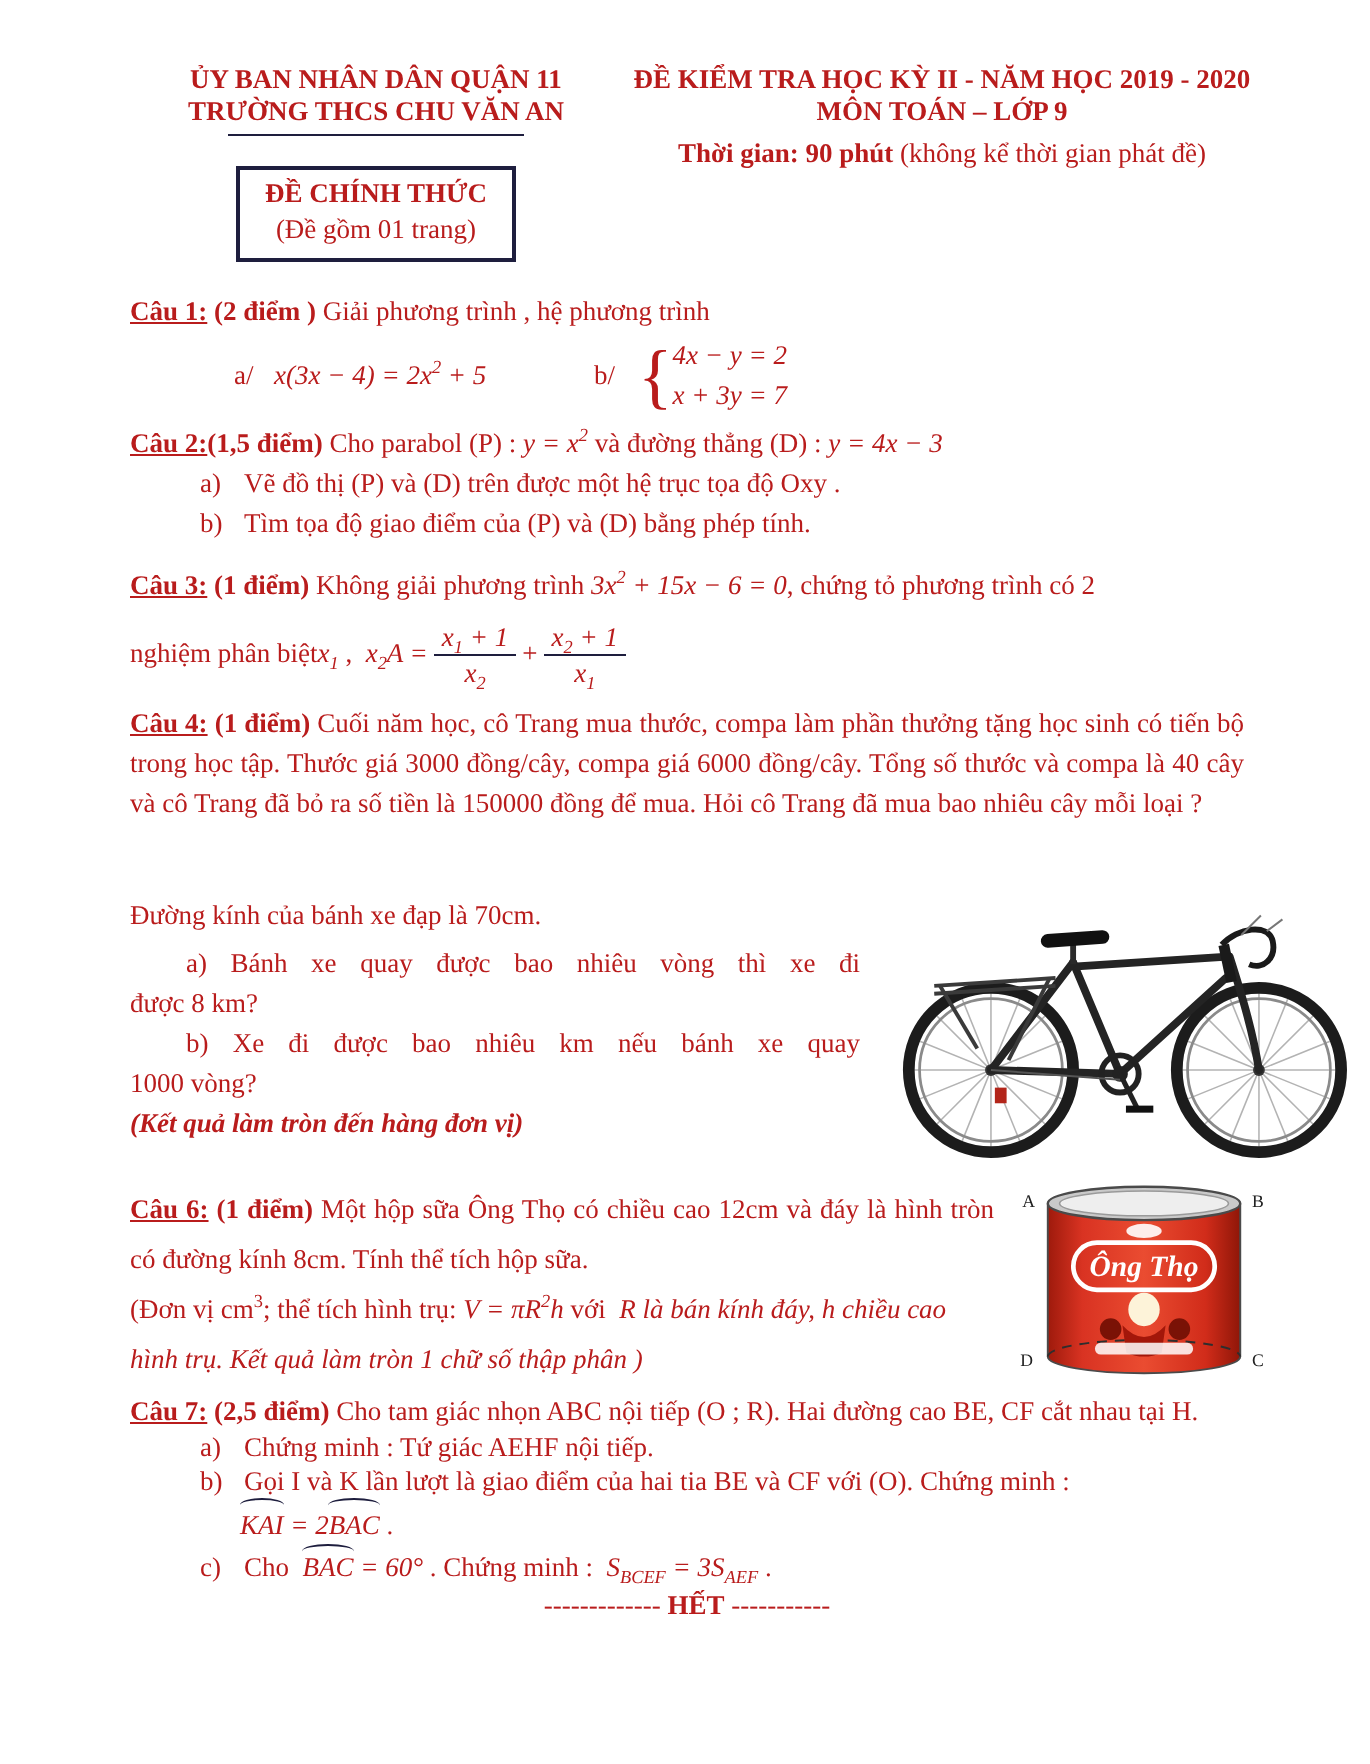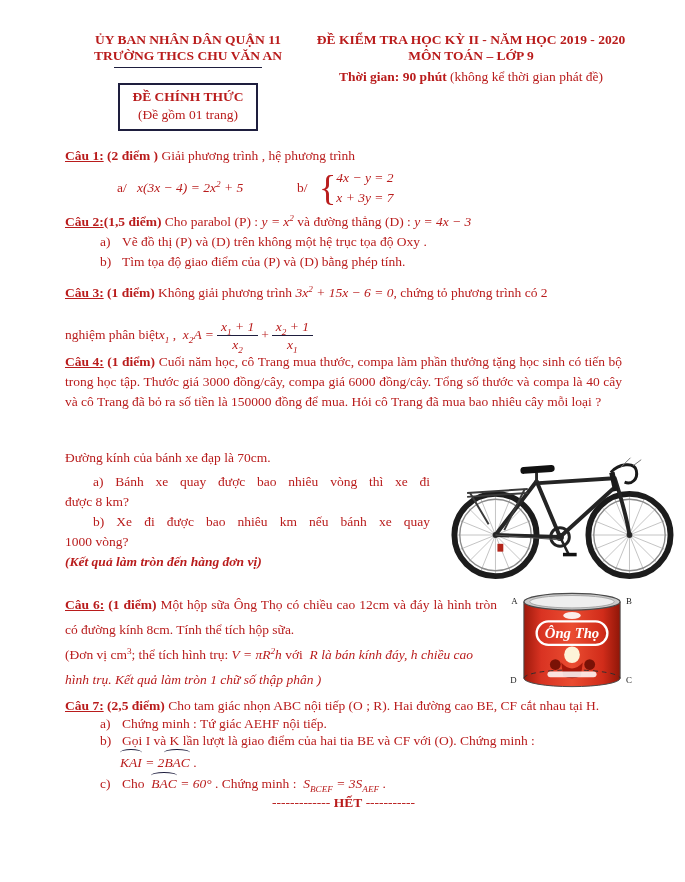--- a/index.html
+++ b/index.html
@@ -33,21 +33,21 @@
   #q4{top:352px;}
   #q5{top:444px;width:618px;}
   #q6{top:592px;width:575px;}
   #q7{top:697px;}
 
   .eqrow{position:relative;height:56px;}
   .lbrace{font-size:36px;font-weight:400;vertical-align:middle;line-height:0.9;}
   .sys{display:inline-block;vertical-align:middle;font-style:italic;line-height:1.5;text-align:left;}
   .sys span{display:block;}
 
-  .fracline{display:flex;align-items:center;margin-top:11px;height:42px;}
+  .fracline{display:flex;align-items:center;margin-top:3px;height:42px;}
   .frac{display:inline-block;vertical-align:middle;text-align:center;margin:0 3px;line-height:15px;}
   .frac .num{display:block;border-bottom:1.2px solid #1e1e3e;padding:0 4px 1px;}
   .frac .den{display:block;padding-top:1px;}
 
   .item{padding-left:35px;}
   .item .tag{display:inline-block;width:22px;}
 
   .arc{position:relative;display:inline-block;font-style:italic;}
   .arc::before{content:"";position:absolute;left:0;right:0;top:-3px;height:6px;
                border-top:1.5px solid #1e1e3e;border-radius:100% 100% 0 0;}
@@ -92,21 +92,21 @@
     <div class="eqrow">
       <span class="abs" style="left:52px;top:12px;">a/</span>
       <span class="abs math" style="left:72px;top:12px;"><span>x(3x − 4) = 2x</span><sup>2</sup><span> + 5</span></span>
       <span class="abs" style="left:232px;top:12px;">b/</span>
       <span class="abs" style="left:254px;top:2px;"><span class="lbrace">{</span><span class="sys"><span>4x − y = 2</span><span>x + 3y = 7</span></span></span>
     </div>
   </div>
 
   <div class="abs q" id="q2">
     <div><span class="qlabel">Câu 2:</span><span class="b">(1,5 điểm)</span><span>  Cho parabol (P) : </span><span class="math"><span>y = x</span><sup>2</sup></span><span>  và đường thẳng (D) :  </span><span class="math">y = 4x − 3</span></div>
-    <div class="item"><span class="tag">a)</span><span>Vẽ đồ thị (P) và (D) trên không một hệ trục tọa độ Oxy .</span></div>
+    <div class="item"><span class="tag">a)</span><span>Vẽ đồ thị (P) và (D) trên được một hệ trục tọa độ Oxy .</span></div>
     <div class="item"><span class="tag">b)</span><span>Tìm tọa độ giao điểm của (P) và (D) bằng phép tính.</span></div>
   </div>
 
   <div class="abs q" id="q3">
     <div><span class="qlabel">Câu 3:</span><span class="b"> (1 điểm)</span><span> Không giải phương trình </span><span class="math"><span>3x</span><sup>2</sup><span> + 15x − 6 = 0</span></span><span>, chứng tỏ phương trình có 2</span></div>
     <div class="fracline">
       <span>nghiệm phân biệt </span>
       <span class="math"><span>x</span><sub>1</sub></span>
       <span style="white-space:pre;"> ,  </span>
       <span class="math"><span>x</span><sub>2</sub></span>

